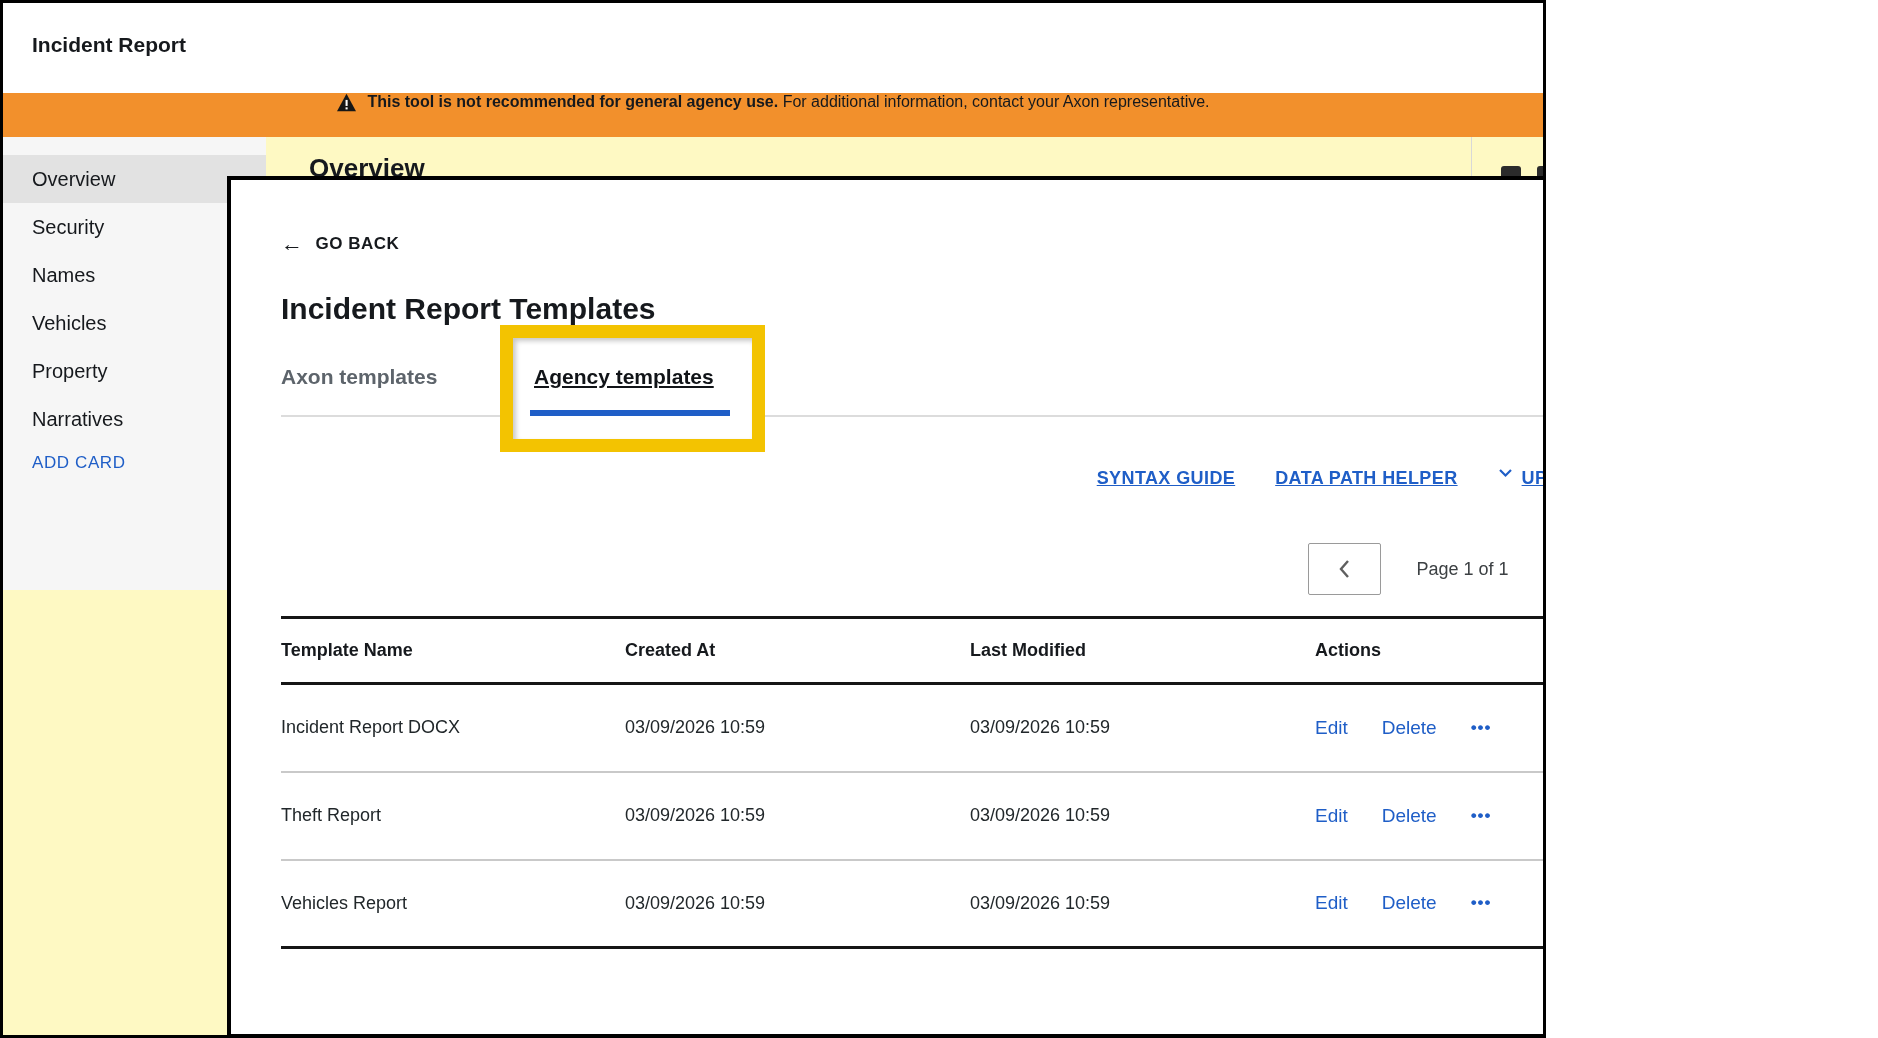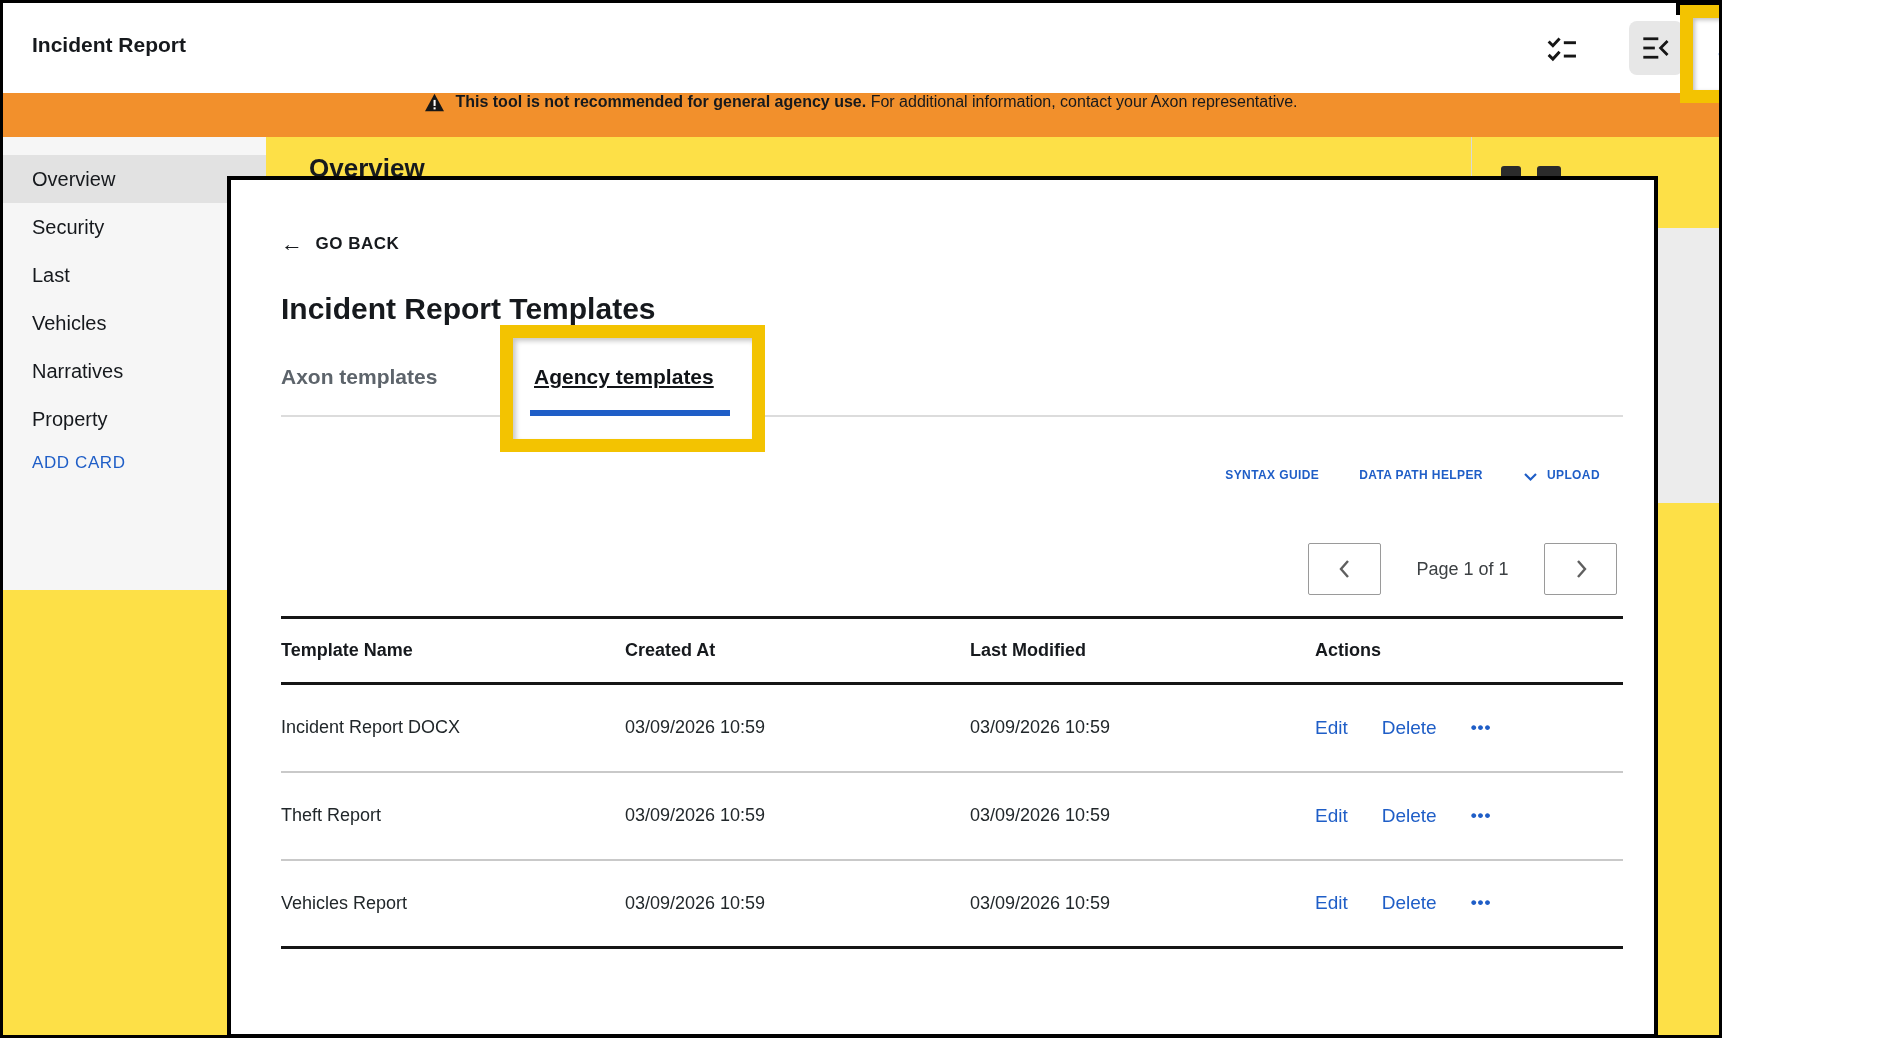--- a/index.html
+++ b/index.html
@@ -1,18 +1,18 @@
 <!DOCTYPE html>
 <html style="--blue: #1F5EC7; --orange: #F2902C; --yellow: #F3C301;"><head>
 <meta charset="utf-8">
 <style>
   * { margin:0; padding:0; box-sizing:border-box; }
   body { background:#ffffff; font-family:"Liberation Sans", sans-serif; }
   .screen {
-    position:relative; width:1722px; height:1038px; background:#fde047;
+    position:relative; width:1546px; height:1038px; background:#fef9c3;
     border:3px solid #000; overflow:hidden;
     font-family:"Liberation Sans", sans-serif; color:#16191d;
   }
   
   .header { position:absolute; left:0; top:0; width:100%; height:90px; background:#fff; }
   .header-title { position:absolute; left:29px; top:30px; font-size:21px; font-weight:700; color:#16191d; }
   .hicon { position:absolute; display:flex; align-items:center; justify-content:center; cursor:pointer; }
   .icon-checklist { left:1541px; top:29px; width:36px; height:36px; }
   .icon-panel { left:1626px; top:18px; width:54px; height:54px; background:#e7e7e7; border-radius:8px; }
   .hl-box-header {
@@ -57,22 +57,22 @@
   .tab-divider { position:absolute; left:50px; top:235px; width:1342px; height:2px; background:#dcdcdc; z-index:1; }
   .hl-box-tab { position:absolute; left:269px; top:145px; width:265px; height:127px;
     border:13px solid var(--yellow,#F3C301); background:#fff;
     box-shadow: inset 3px 3px 5px rgba(0,0,0,0.22); z-index:2; }
   .tab-underline { position:absolute; left:299px; top:230px; width:200px; height:6px;
     background:var(--blue,#1F5EC7); z-index:3; }
   .tab { position:absolute; top:185px; font-size:21px; cursor:pointer; z-index:4; }
   .tab.inactive { left:50px; color:#5d646b; font-weight:600; }
   .tab.active { left:303px; color:#111418; font-weight:700;text-decoration:underline; }
   .links-row { position:absolute; top:288px; right:54px; display:flex; gap:40px; align-items:center; z-index:4; }
-  .tool-link { font-size:12px; font-weight:600; letter-spacing:0.4px; color:var(--blue,#1F5EC7);
-    cursor:pointer; display:flex; align-items:flex-end; gap:9px; }
+  .tool-link { font-size:18px; font-weight:600; letter-spacing:0.4px; color:var(--blue,#1F5EC7);
+    cursor:pointer; display:flex; align-items:flex-start; gap:9px;text-decoration:underline; }
   .pagination { position:absolute; left:1077px; top:363px; display:flex; align-items:center; }
   .page-btn { width:73px; height:52px; border:1px solid #9a9a9a; border-radius:2px; background:#fff;
     display:flex; align-items:center; justify-content:center; cursor:pointer; }
   .page-label { width:163px; text-align:center; font-size:18px; color:#3c4043; }
   
   .tmpl-table { position:absolute; left:50px; top:436px; width:1342px; border-collapse:collapse; table-layout:fixed; }
   .tmpl-table th { border-top:3px solid #161616; border-bottom:3px solid #161616;
     height:66px; text-align:left; font-size:18px; font-weight:700; color:#16191d; vertical-align:middle; }
   .tmpl-table td { height:88px; border-bottom:2px solid #c9c9c9; font-size:18px; color:#21272a; vertical-align:middle; }
   .tmpl-table tr.last td { border-bottom:3px solid #161616; }
@@ -130,24 +130,24 @@
     <div class="banner-text">
       <b>This tool is not recommended for general agency use.</b>
       <span>For additional information, contact your Axon representative.</span>
     </div>
   </div>
 
   <div class="sidebar">
     <div class="side-nav">
         <div class="side-item active">Overview</div>
         <div class="side-item">Security</div>
-        <div class="side-item">Last</div>
+        <div class="side-item">Names</div>
         <div class="side-item">Vehicles</div>
+        <div class="side-item">Property</div>
         <div class="side-item">Narratives</div>
-        <div class="side-item">Property</div>
       </div>
     <div class="add-card">ADD CARD</div>
   </div>
 
   <div class="bg-card-heading">Overview</div>
   <div class="bg-sliver s1"></div>
   <div class="bg-sliver s2"></div>
   <div class="right-divider"></div>
   <div class="right-panel"></div>
   <div class="no-issues">No issues found.</div>

